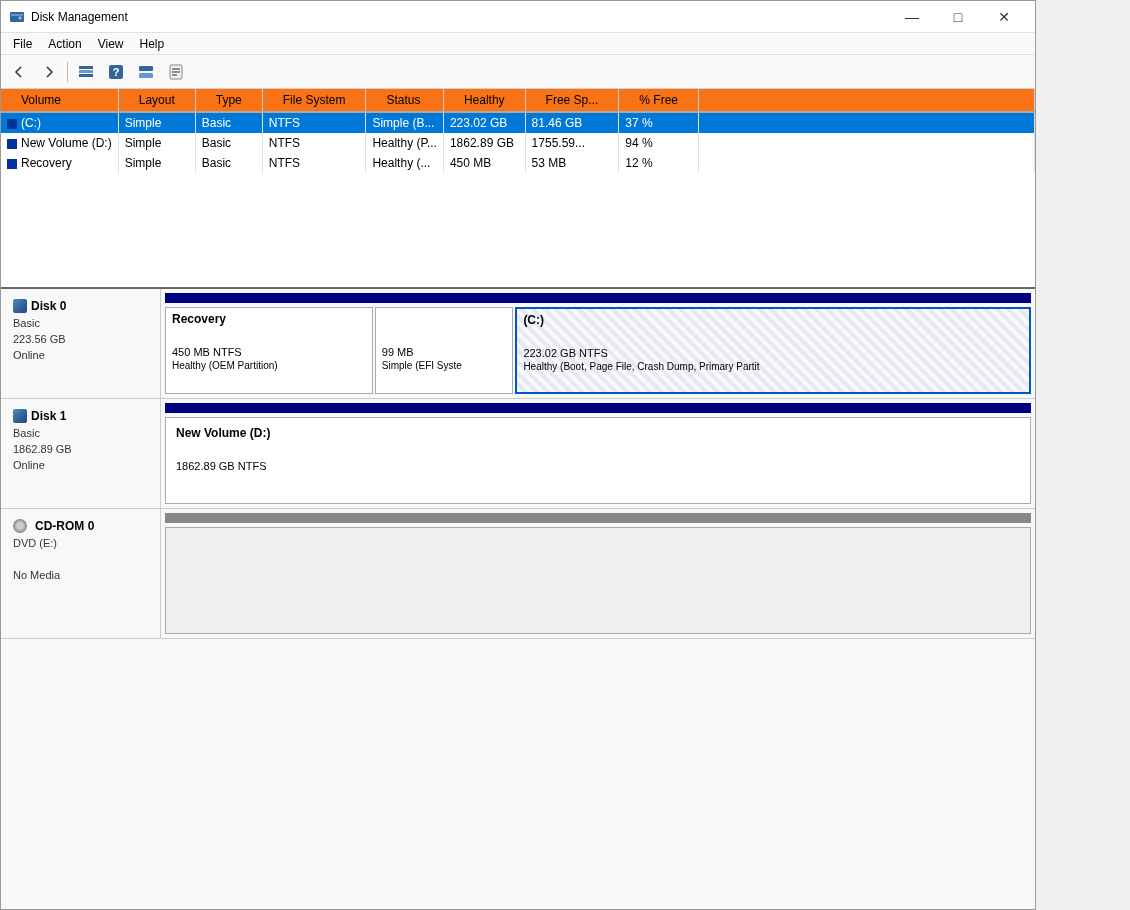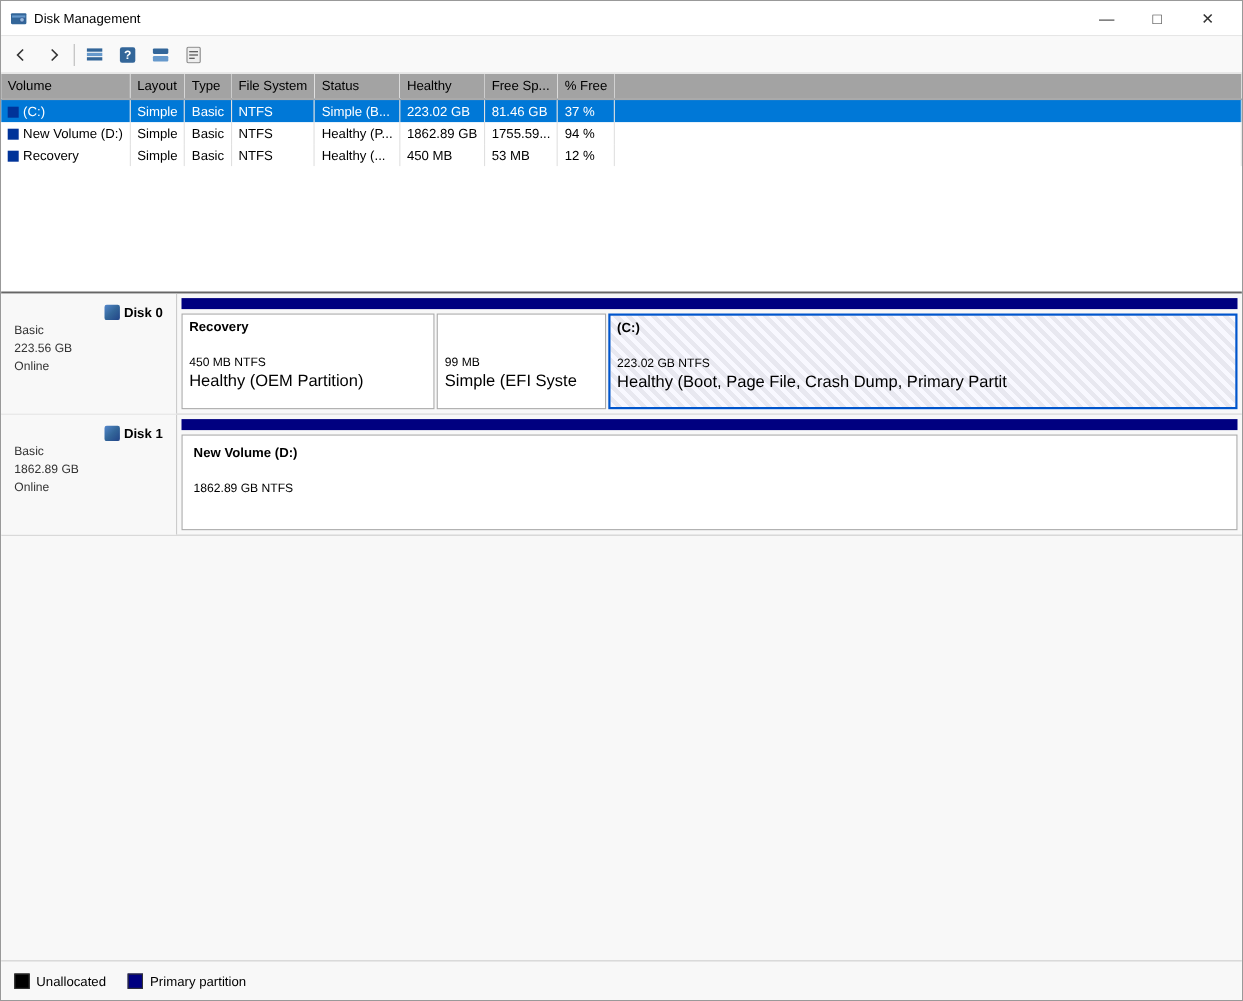--- a/index.html
+++ b/index.html
@@ -5,21 +5,21 @@
     * { margin: 0; padding: 0; box-sizing: border-box; }
     body {
       font-family: 'Segoe UI', Tahoma, Geneva, Verdana, sans-serif;
       font-size: 12px;
       background: #f0f0f0;
       width: 1130px;
       height: 910px;
       overflow: hidden;
     }
     .window {
-      width: 1130px;
+      width: 1036px;
       height: 910px;
       background: #ffffff;
       border: 1px solid #999;
       display: flex;
       flex-direction: column;
     }
     .title-bar {
       background: #ffffff;
       height: 32px;
       display: flex;
@@ -114,29 +114,29 @@
     .disk-table {
       width: 100%;
       border-collapse: collapse;
       font-size: 12px;
     }
     .disk-table thead tr {
       background: #f0f0f0;
     }
     .disk-table th {
       text-align: left;
-      padding: 4px 6px;
+      padding: 4px 20px;
       border-right: 1px solid #ccc;
       border-bottom: 2px solid #aaa;
       font-weight: normal;
       white-space: nowrap;
       cursor: pointer;
       position: sticky;
       top: 0;
-      background: #a3a3a3;
+      background: #f97316;
     }
     .disk-table td {
       padding: 3px 6px;
       border-right: 1px solid #e0e0e0;
       white-space: nowrap;
     }
     .disk-table tbody tr.selected {
       background: #0078d7;
       color: white;
     }
@@ -181,21 +181,20 @@
       display: flex;
       flex-direction: column;
       justify-content: flex-start;
     }
     .disk-label-name {
       font-weight: bold;
       font-size: 12px;
       display: flex;
       align-items: center;
       gap: 4px;
-      justify-content: flex-end;
     }
     .disk-label-info {
       font-size: 11px;
       color: #333;
       margin-top: 4px;
     }
 
     .disk-partitions {
       flex: 1;
       padding: 4px;
@@ -240,21 +239,21 @@
     }
     .partition-name {
       font-weight: bold;
       font-size: 12px;
     }
     .partition-size {
       font-size: 11px;
       margin-top: 20px;
     }
     .partition-status {
-      font-size: 15px;
+      font-size: 10px;
       margin-top: 2px;
     }
 
     
     .disk-full-partition {
       flex: 1;
       border: 1px solid #aaa;
       padding: 8px 10px;
       background: #fff;
       cursor: pointer;
@@ -337,20 +336,26 @@
       </svg>
       <span class="title-text">Disk Management</span>
     </div>
     <div class="title-bar-right">
       <button class="title-btn">—</button>
       <button class="title-btn">□</button>
       <button class="title-btn close">✕</button>
     </div>
   </div>
 
+  <div class="menu-bar">
+    <span class="menu-item">File</span>
+    <span class="menu-item">Action</span>
+    <span class="menu-item">View</span>
+    <span class="menu-item">Help</span>
+  </div>
 
   <div class="toolbar">
     <button class="toolbar-btn" title="Back">
       <svg width="14" height="14" viewBox="0 0 14 14">
         <path d="M9 2L4 7l5 5" stroke="#333" stroke-width="1.5" fill="none"></path>
       </svg>
     </button>
     <button class="toolbar-btn" title="Forward">
       <svg width="14" height="14" viewBox="0 0 14 14">
         <path d="M5 2l5 5-5 5" stroke="#333" stroke-width="1.5" fill="none"></path>
@@ -491,28 +496,33 @@
         </div>
         <div class="disk-partitions">
           <div class="disk-header-bar"></div>
           <div class="disk-full-partition">
             <div class="partition-name">New Volume  (D:)</div>
             <div class="partition-size">1862.89 GB NTFS</div>
           </div>
         </div>
       </div>
 
+      <div class="cdrom-row">
+        <div class="disk-label">
+          <div class="disk-label-name">
+            <span class="cdrom-icon"></span>
+            <span style="margin-left:4px;">CD-ROM 0</span>
+          </div>
+          <div class="disk-label-info">DVD (E:)</div>
+          <div class="disk-label-info">&nbsp;</div>
+          <div class="disk-label-info">No Media</div>
+        </div>
+        <div class="cdrom-content">
+          <div class="disk-header-bar" style="background:#888;"></div>
+          <div class="cdrom-empty"></div>
+        </div>
+      </div>
 
     </div>
 
-    <div class="legend-bar">
-      <div class="legend-item">
-        <div class="legend-box unallocated"></div>
-        <span>Unallocated</span>
-      </div>
-      <div class="legend-item">
-        <div class="legend-box primary"></div>
-        <span>Primary partition</span>
-      </div>
-    </div>
 
   </div>
 </div>
 
 </body></html>

